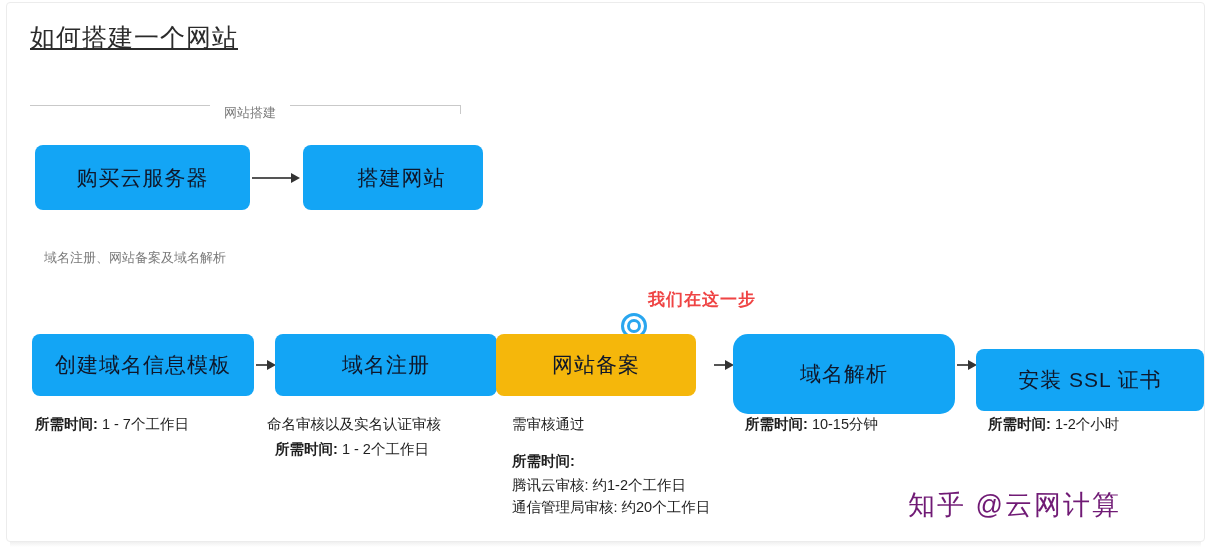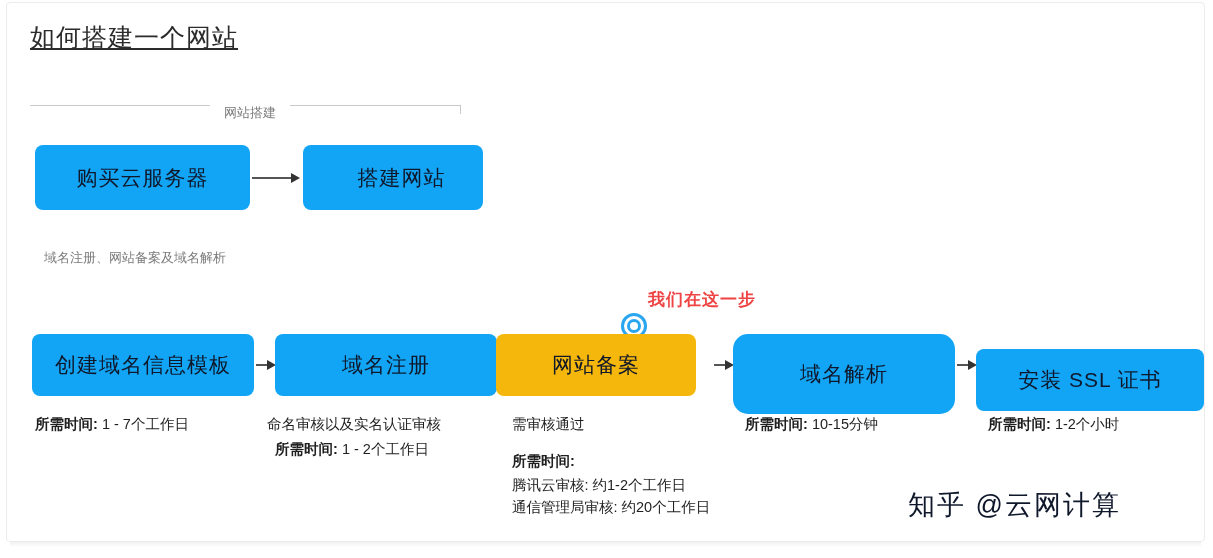--- a/index.html
+++ b/index.html
@@ -186,21 +186,21 @@
   .caption .line-gap { height: 12px; }
   #caption-2 .row-2 { padding-left: 8px; }
   #caption-3 .sub { line-height: 22px; }
 
   
   #watermark {
     position: absolute;
     left: 908px;
     top: 487px;
     font-size: 27px;
-    color: #0f172a;
+    color: #701a75;
     letter-spacing: 2px;
     white-space: nowrap;
   }
 </style>
 </head>
 <body>
 
 <div id="canvas">
 
   <div class="card"></div>

